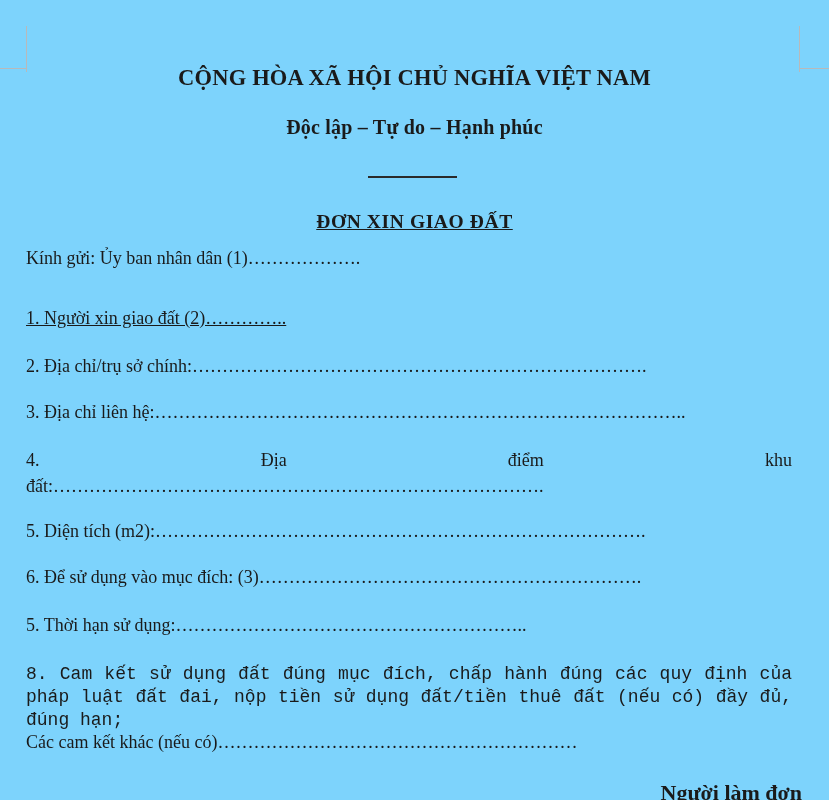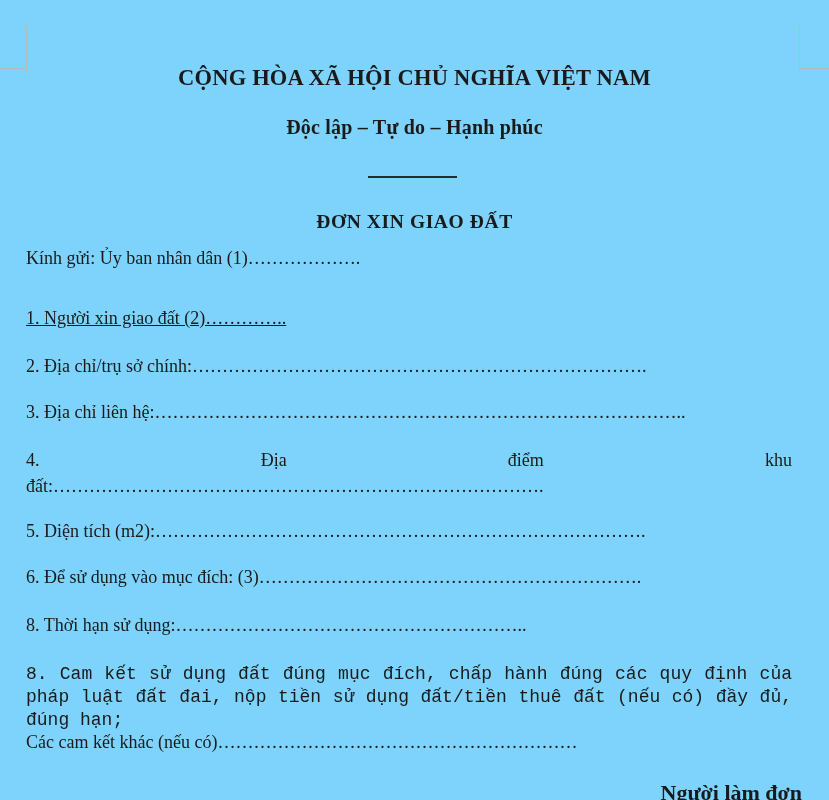--- a/index.html
+++ b/index.html
@@ -70,20 +70,21 @@
   .title-doc {
     position: absolute;
     left: 0;
     top: 210px;
     width: 829px;
     text-align: center;
     font-size: 19.5px;
     font-weight: bold;
     letter-spacing: 0.6px;
     line-height: 1.2;
+    text-decoration: underline;
   }
 
   
   .body-line {
     position: absolute;
     left: 26px;
     font-size: 18px;
     line-height: 1.22;
     white-space: nowrap;
   }
@@ -146,21 +147,21 @@
   <div class="body-line" style="top:402px;">3. Địa chỉ liên hệ:……………………………………………………………………………..</div>
 
   <div class="para justified" style="top:449px;">4. Địa điểm khu</div>
 
   <div class="body-line" style="top:476px;">đất:……………………………………………………………………….</div>
 
   <div class="body-line" style="top:521px;">5. Diện tích (m2):……………………………………………………………………….</div>
 
   <div class="body-line" style="top:567px;">6. Để sử dụng vào mục đích: (3)……………………………………………………….</div>
 
-  <div class="body-line" style="top:615px;">8. Thời hạn sử dụng:…………………………………………………..</div>
+  <div class="body-line" style="top:615px;">5. Thời hạn sử dụng:…………………………………………………..</div>
 
   <div class="para para-j" style="top:663px;">8. Cam kết sử dụng đất đúng mục đích, chấp hành đúng các quy định của pháp luật đất đai, nộp tiền sử dụng đất/tiền thuê đất (nếu có) đầy đủ, đúng hạn;</div>
 
   <div class="body-line" style="top:732px;">Các cam kết khác (nếu có)……………………………………………………</div>
 
   <div class="signer">Người làm đơn</div>
 
 </div>
 
 </body></html>

